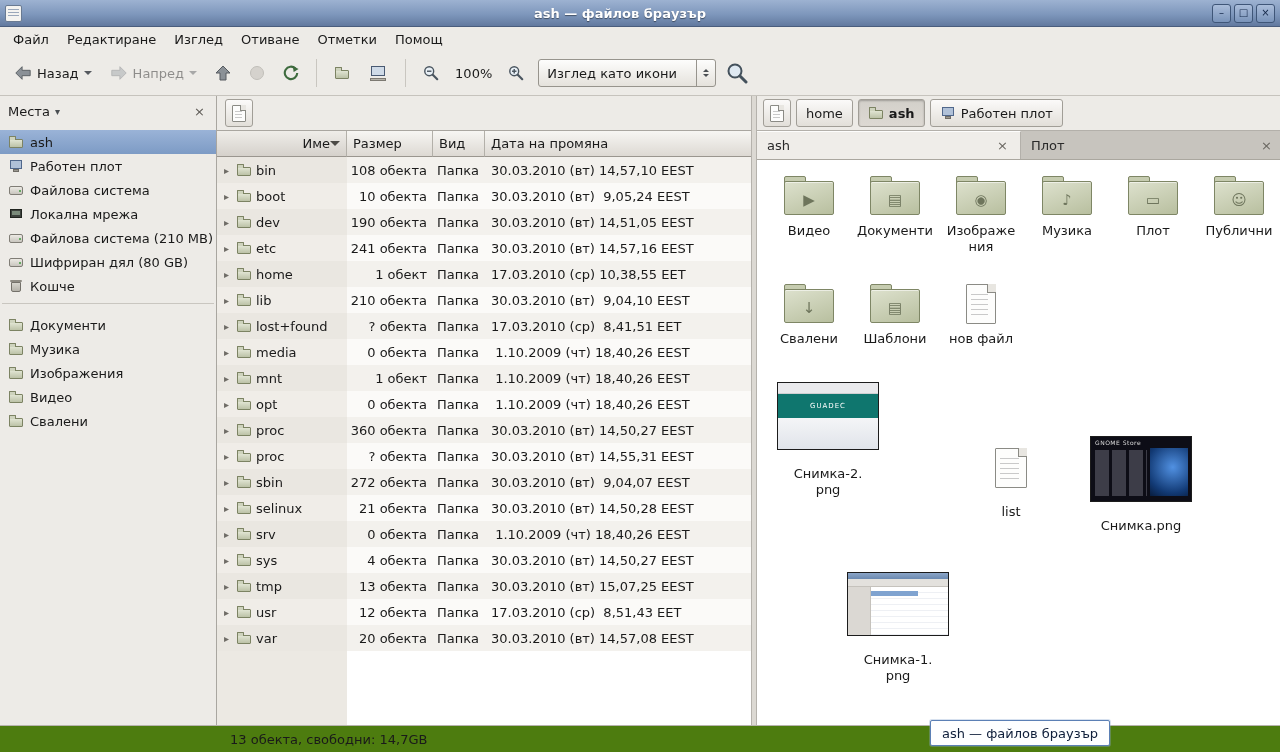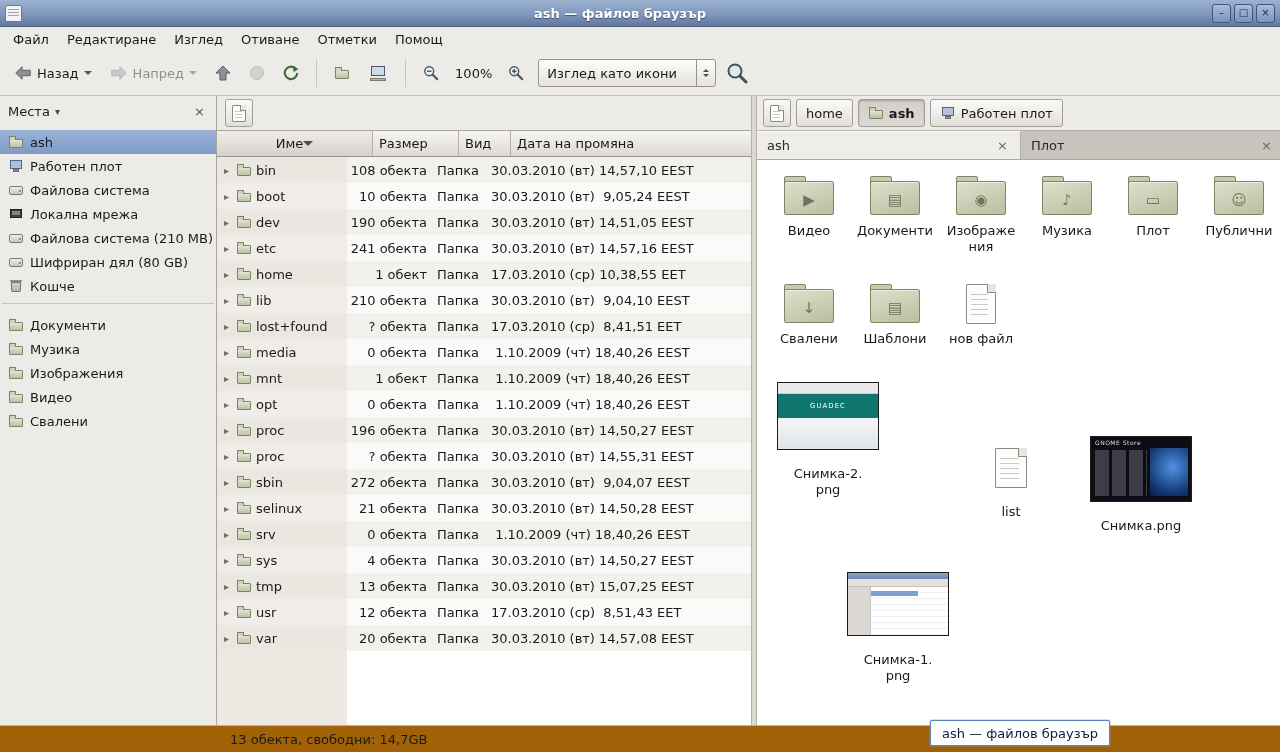--- a/index.html
+++ b/index.html
@@ -72,21 +72,21 @@
   .sheet{background:#fdfdfc;border:1px solid #8b8b85;border-radius:1px;position:relative;box-sizing:border-box}
   .sheet::before{content:"";position:absolute;right:-1px;top:-1px;width:8px;height:8px;background:#e8e6e1;border-left:1px solid #8b8b85;border-bottom:1px solid #8b8b85}
   .sheet::after{content:"";position:absolute;left:4px;right:7px;top:9px;height:22px;background:repeating-linear-gradient(to bottom,#c9c9c9 0 1px,transparent 1px 5px)}
   .sheet.s-sm{width:14px;height:17px}
   .sheet.s-sm::before{width:5px;height:5px}
   .sheet.s-sm::after{left:2px;right:3px;top:5px;height:9px;background:repeating-linear-gradient(to bottom,#c9c9c9 0 1px,transparent 1px 3px)}
 
   .listview{flex:1;display:flex;flex-direction:column;min-height:0;background:#fff;border-top:1px solid #a9a6a0}
   .list-header{height:26px;flex:none;display:flex}
   .hcell{display:flex;align-items:center;padding:0 6px;background:linear-gradient(#f7f6f3,#ddd9d3);border-right:1px solid #b3b0a9;border-bottom:1px solid #9a968f;box-sizing:border-box}
-  .hcell.h-name{width:156px;justify-content:center;background:linear-gradient(#efede9,#d5d1cb)}
+  .hcell.h-name{width:130px;justify-content:flex-end;background:linear-gradient(#efede9,#d5d1cb)}
   .hcell.h-size{width:86px}
   .hcell.h-type{width:52px}
   .hcell.h-date{flex:1;border-right:none}
   .sort-tri{width:0;height:0;border:5px solid transparent;border-top-color:#4c4a46;margin-top:5px}
   .rows{flex:none}
   .row{display:flex;height:26px;align-items:center}
   .row.even{background:#f3f1ed}
   .row.odd{background:#fbfaf8}
   .c-name{width:130px;height:100%;display:flex;align-items:center;gap:4px;padding-left:4px;box-sizing:border-box}
   .row.even .c-name{background:#eae7e1}
@@ -145,21 +145,21 @@
   .sn-swirl{position:absolute;right:3px;top:11px;width:38px;height:48px;background:radial-gradient(circle at 60% 40%,#5191e2,#123a75 70%,#081c3d)}
   .t-snimka1{left:86px;top:412px;width:110px}
   .f-s1{width:100px;height:62px;background:#edecea}
   .s1-title{height:6px;background:linear-gradient(#8ca6c8,#6b89b0)}
   .s1-tool{height:7px;background:#e3e1dd;border-bottom:1px solid #c5c2bc}
   .s1-side{position:absolute;left:0;top:14px;bottom:0;width:22px;background:#dbd8d3;border-right:1px solid #c5c2bc}
   .s1-list{position:absolute;left:23px;right:0;top:14px;bottom:0;background:repeating-linear-gradient(to bottom,#fff 0 5px,#eef0f4 5px 6px)}
   .s1-sel{position:absolute;left:23px;right:30px;top:18px;height:5px;background:#7fa3d0}
 
   
-  .statusbar{height:26px;flex:none;display:flex;align-items:center;padding-left:230px;background:#a16207;border-top:1px solid #b7b4ae}
+  .statusbar{height:26px;flex:none;display:flex;align-items:center;padding-left:230px;background:#4d7c0f;border-top:1px solid #b7b4ae}
   .taskbar-tip{position:absolute;left:930px;top:720px;height:20px;display:flex;align-items:center;padding:2px 11px;
     background:#fdfeff;border:1px solid #5a7fb5;border-radius:2px;color:#0e1e3a;box-shadow:0 0 0 1px rgba(140,170,210,.35);z-index:5}
 </style>
 </head>
 <body>
 
 <div class="screen">
 
   <div class="titlebar">
     <span class="title-icon"></span>
@@ -439,21 +439,21 @@
               <div class="c-size">0 обекта</div>
               <div class="c-type">Папка</div>
               <div class="c-date"> 1.10.2009 (чт) 18,40,26 EEST</div>
             </div>
             <div class="row even">
               <div class="c-name">
                 <span class="expander">▸</span>
                 <span class="mi-folder"></span>
                 <span>proc</span>
               </div>
-              <div class="c-size">196 обекта</div>
+              <div class="c-size">360 обекта</div>
               <div class="c-type">Папка</div>
               <div class="c-date">30.03.2010 (вт) 14,50,27 EEST</div>
             </div>
             <div class="row odd">
               <div class="c-name">
                 <span class="expander">▸</span>
                 <span class="mi-folder"></span>
                 <span>proc</span>
               </div>
               <div class="c-size">? обекта</div>

